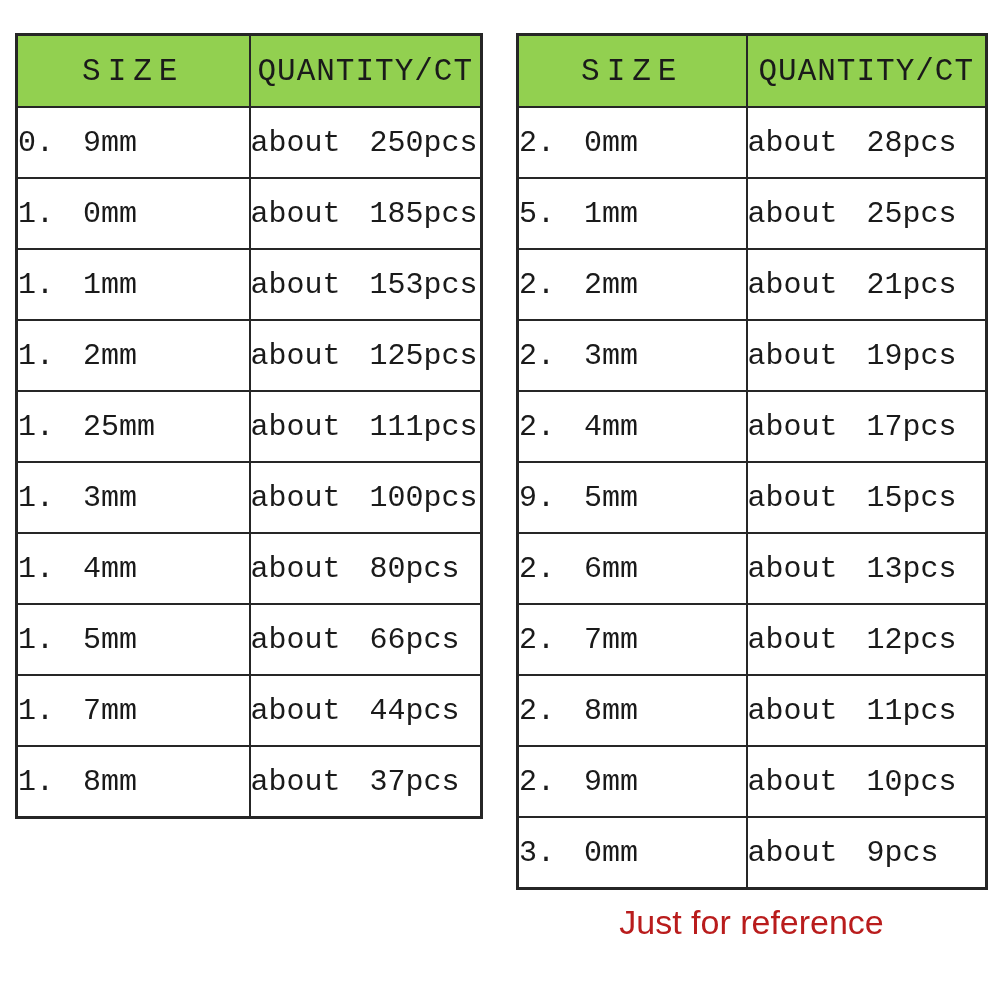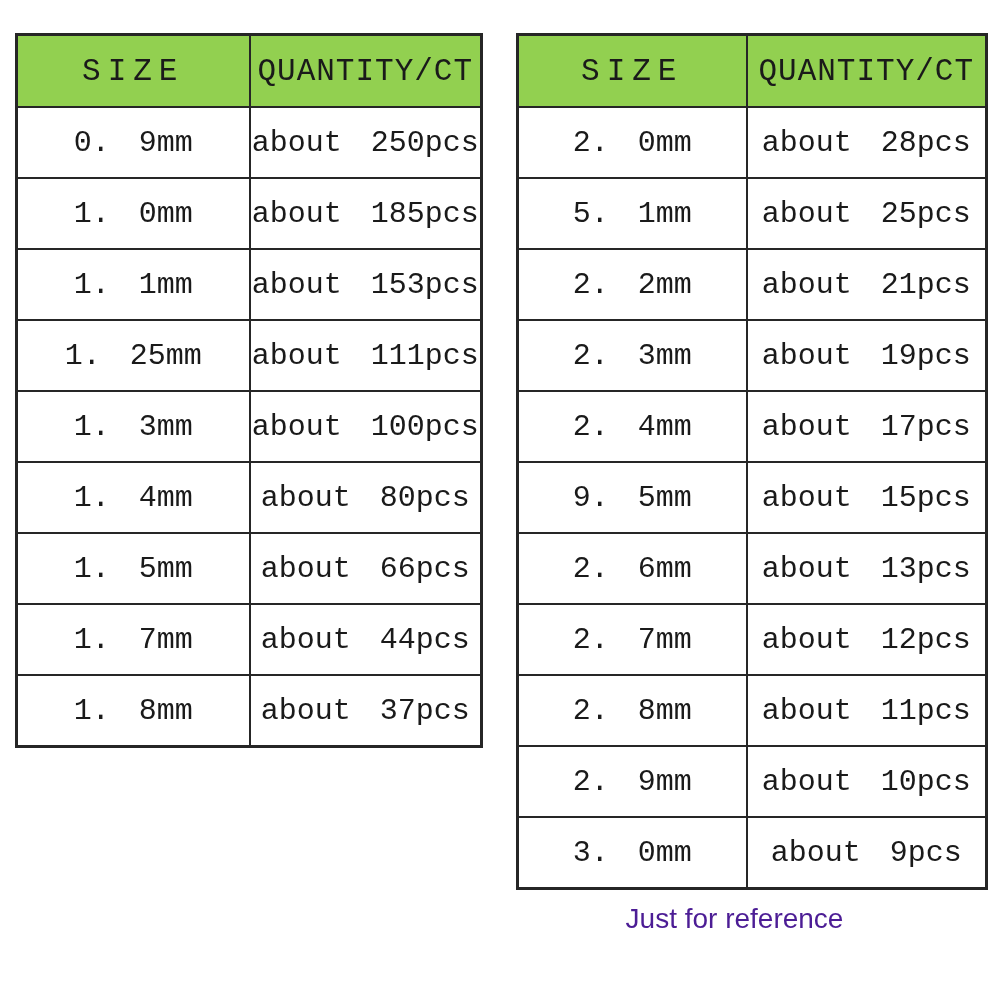--- a/index.html
+++ b/index.html
@@ -40,37 +40,36 @@
     border: 2px solid #262626;
     padding: 0;
     overflow: hidden;
   }
   .size-table th.h-size { letter-spacing: 7px; }
   .size-table th.h-qty  { letter-spacing: 1px; }
 
   .size-table td {
     height: 69px;
     font-size: 30px;
-    text-align: center;
     vertical-align: middle;
     border: 2px solid #262626;
     padding: 0;
     word-spacing: 11px;
     overflow: hidden;
   }
 
   .footer-note {
     position: absolute;
-    left: 500px;
+    left: 517px;
     top: 903px;
     width: 469px;
     text-align: center;
     font-family: "Liberation Sans", sans-serif;
-    font-size: 28px;
-    color: #4c1d95;
+    font-size: 34px;
+    color: #b91c1c;
   }
 </style>
 </head>
 <body>
 
 <div class="page">
 
   <table class="size-table" id="left-table">
     <colgroup>
         <col style="width:233px">
@@ -87,20 +86,24 @@
           <td>0. 9mm</td>
           <td>about 250pcs</td>
         </tr>
       <tr>
           <td>1. 0mm</td>
           <td>about 185pcs</td>
         </tr>
       <tr>
           <td>1. 1mm</td>
           <td>about 153pcs</td>
+        </tr>
+      <tr>
+          <td>1. 2mm</td>
+          <td>about 125pcs</td>
         </tr>
       <tr>
           <td>1. 25mm</td>
           <td>about 111pcs</td>
         </tr>
       <tr>
           <td>1. 3mm</td>
           <td>about 100pcs</td>
         </tr>
       <tr>

